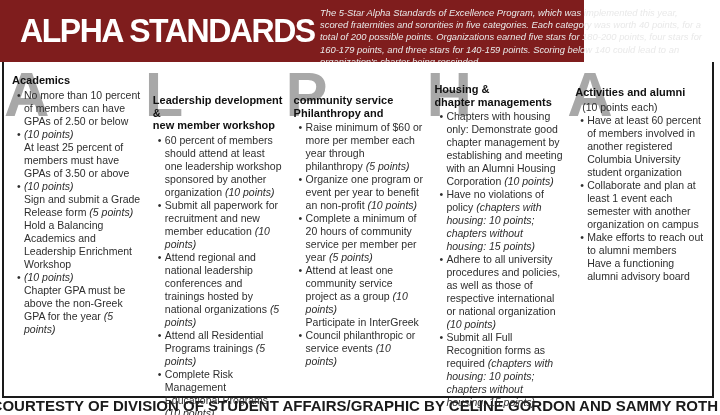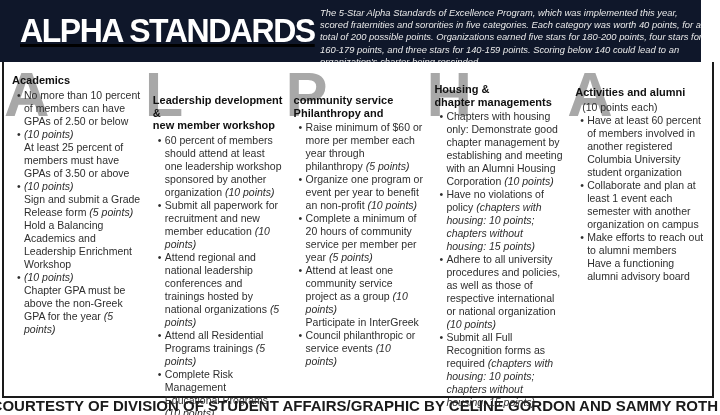--- a/index.html
+++ b/index.html
@@ -8,26 +8,25 @@
     width: 720px;
     height: 415px;
     background: #ffffff;
     font-family: "Liberation Sans", sans-serif;
     overflow: hidden;
   }
   
   .header {
     position: absolute;
     top: 0; left: 0;
-    width: 701px;
+    width: 584px;
     height: 62px;
-    background: #0f172a;
+    background: #7f1d1d;
     display: flex;
     align-items: center;
-    text-decoration: underline;
   }
   .title {
     margin-left: 20px;
     font-size: 33px;
     font-weight: bold;
     letter-spacing: -1.5px;
     color: #ffffff;
     white-space: nowrap;
     transform: scaleX(0.97);
     transform-origin: left center;

